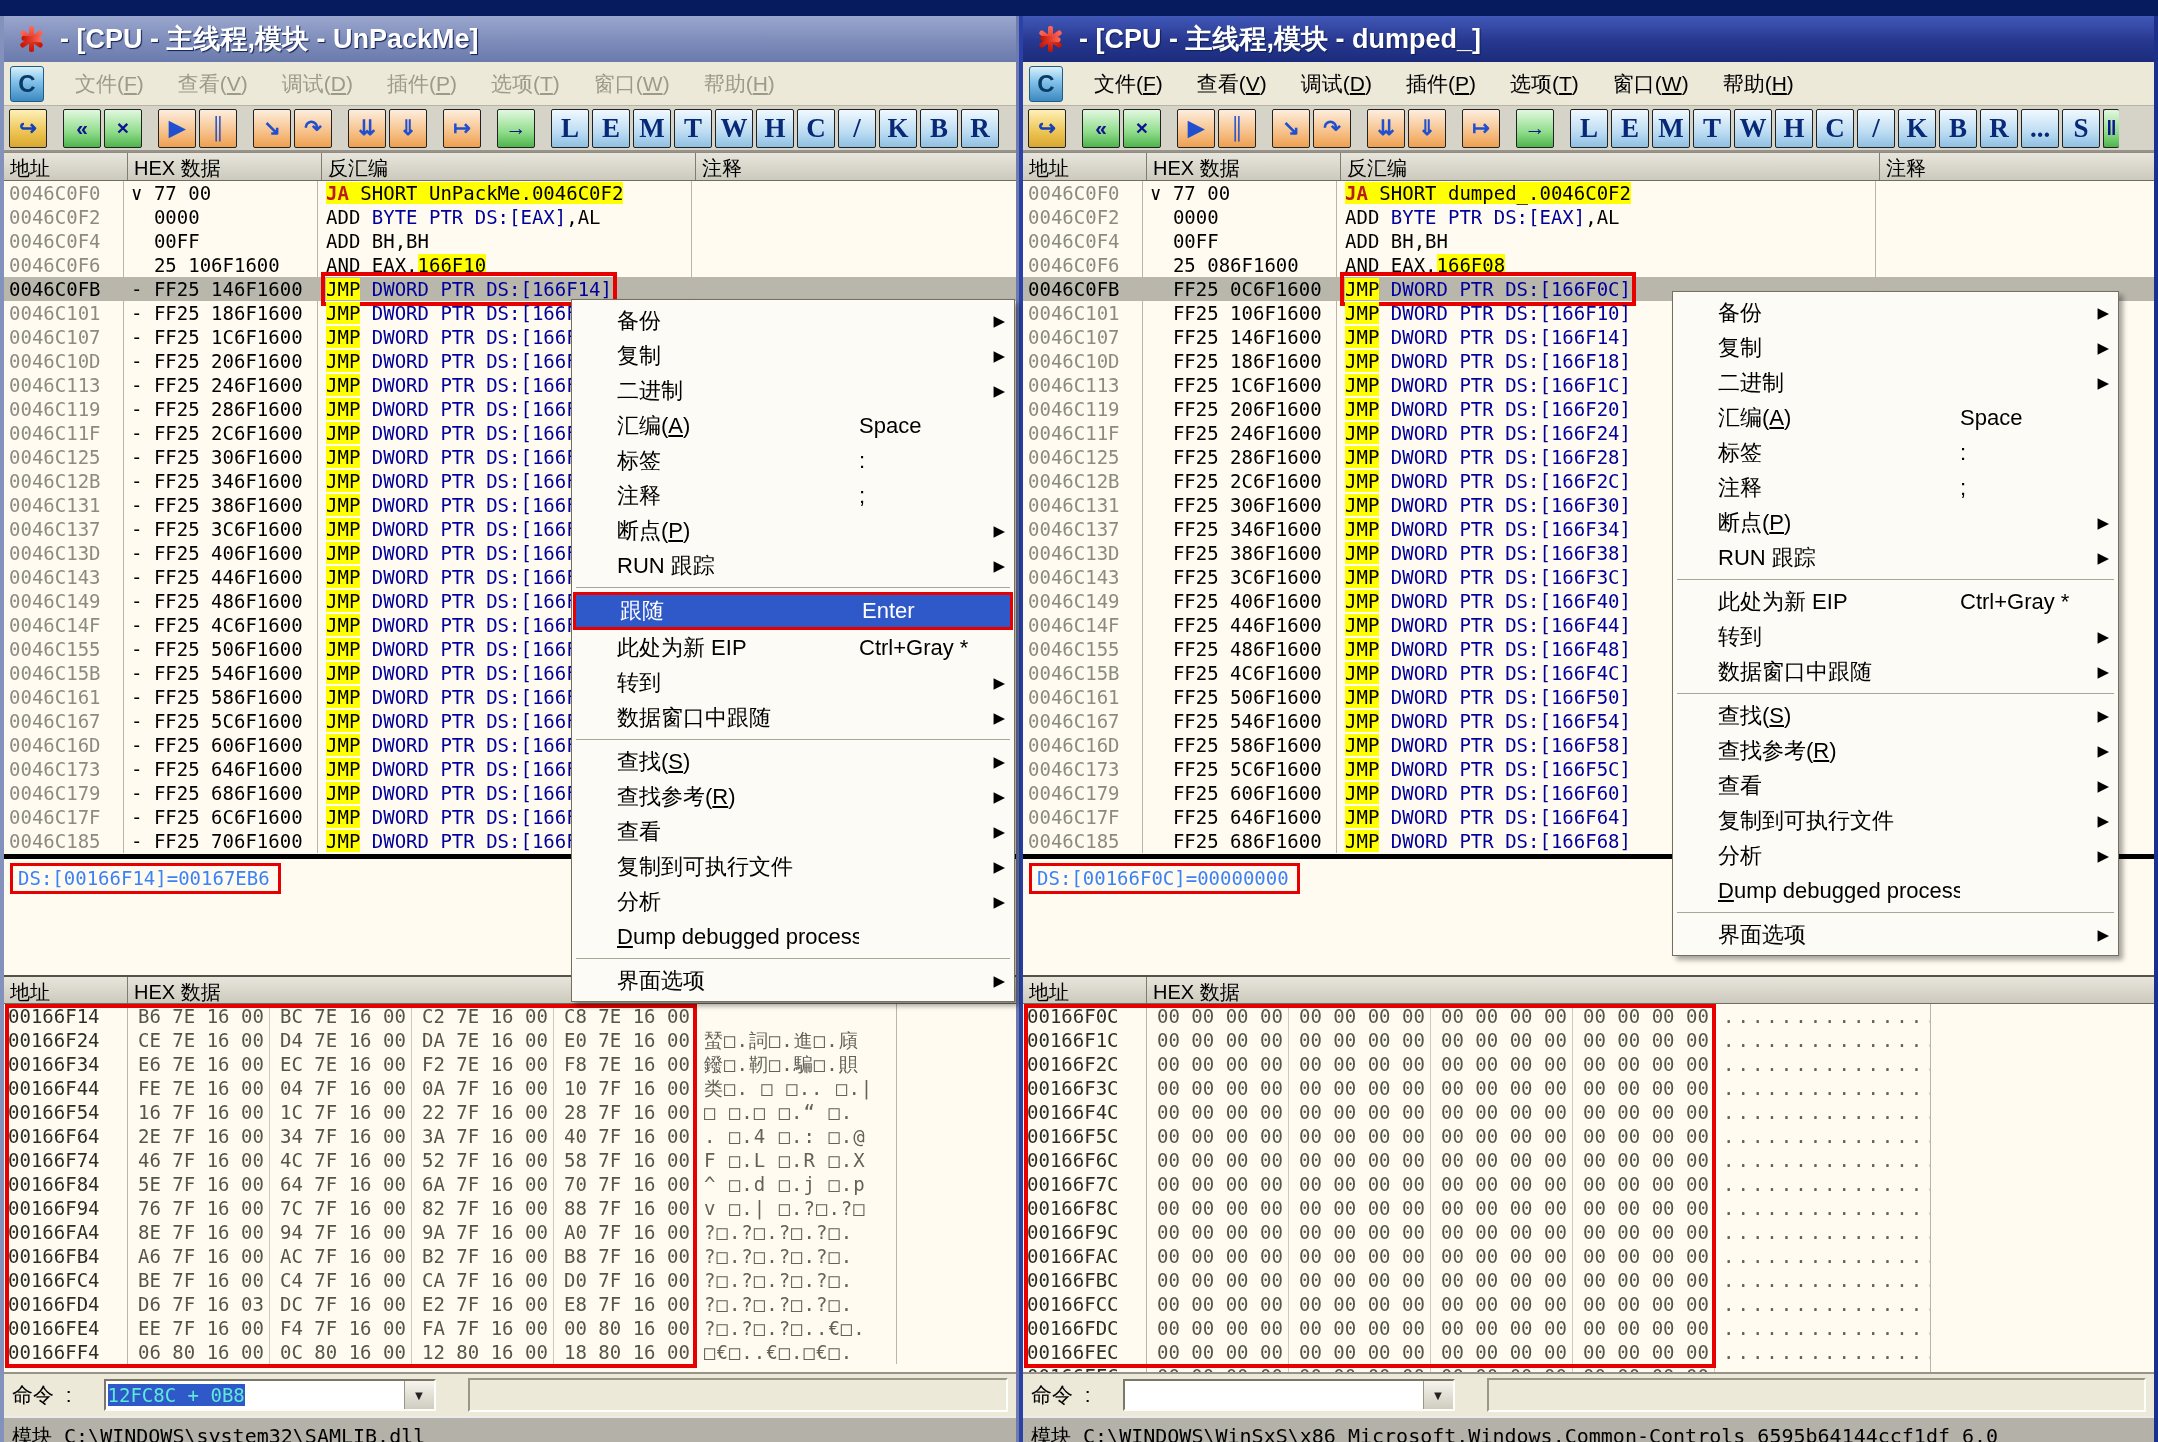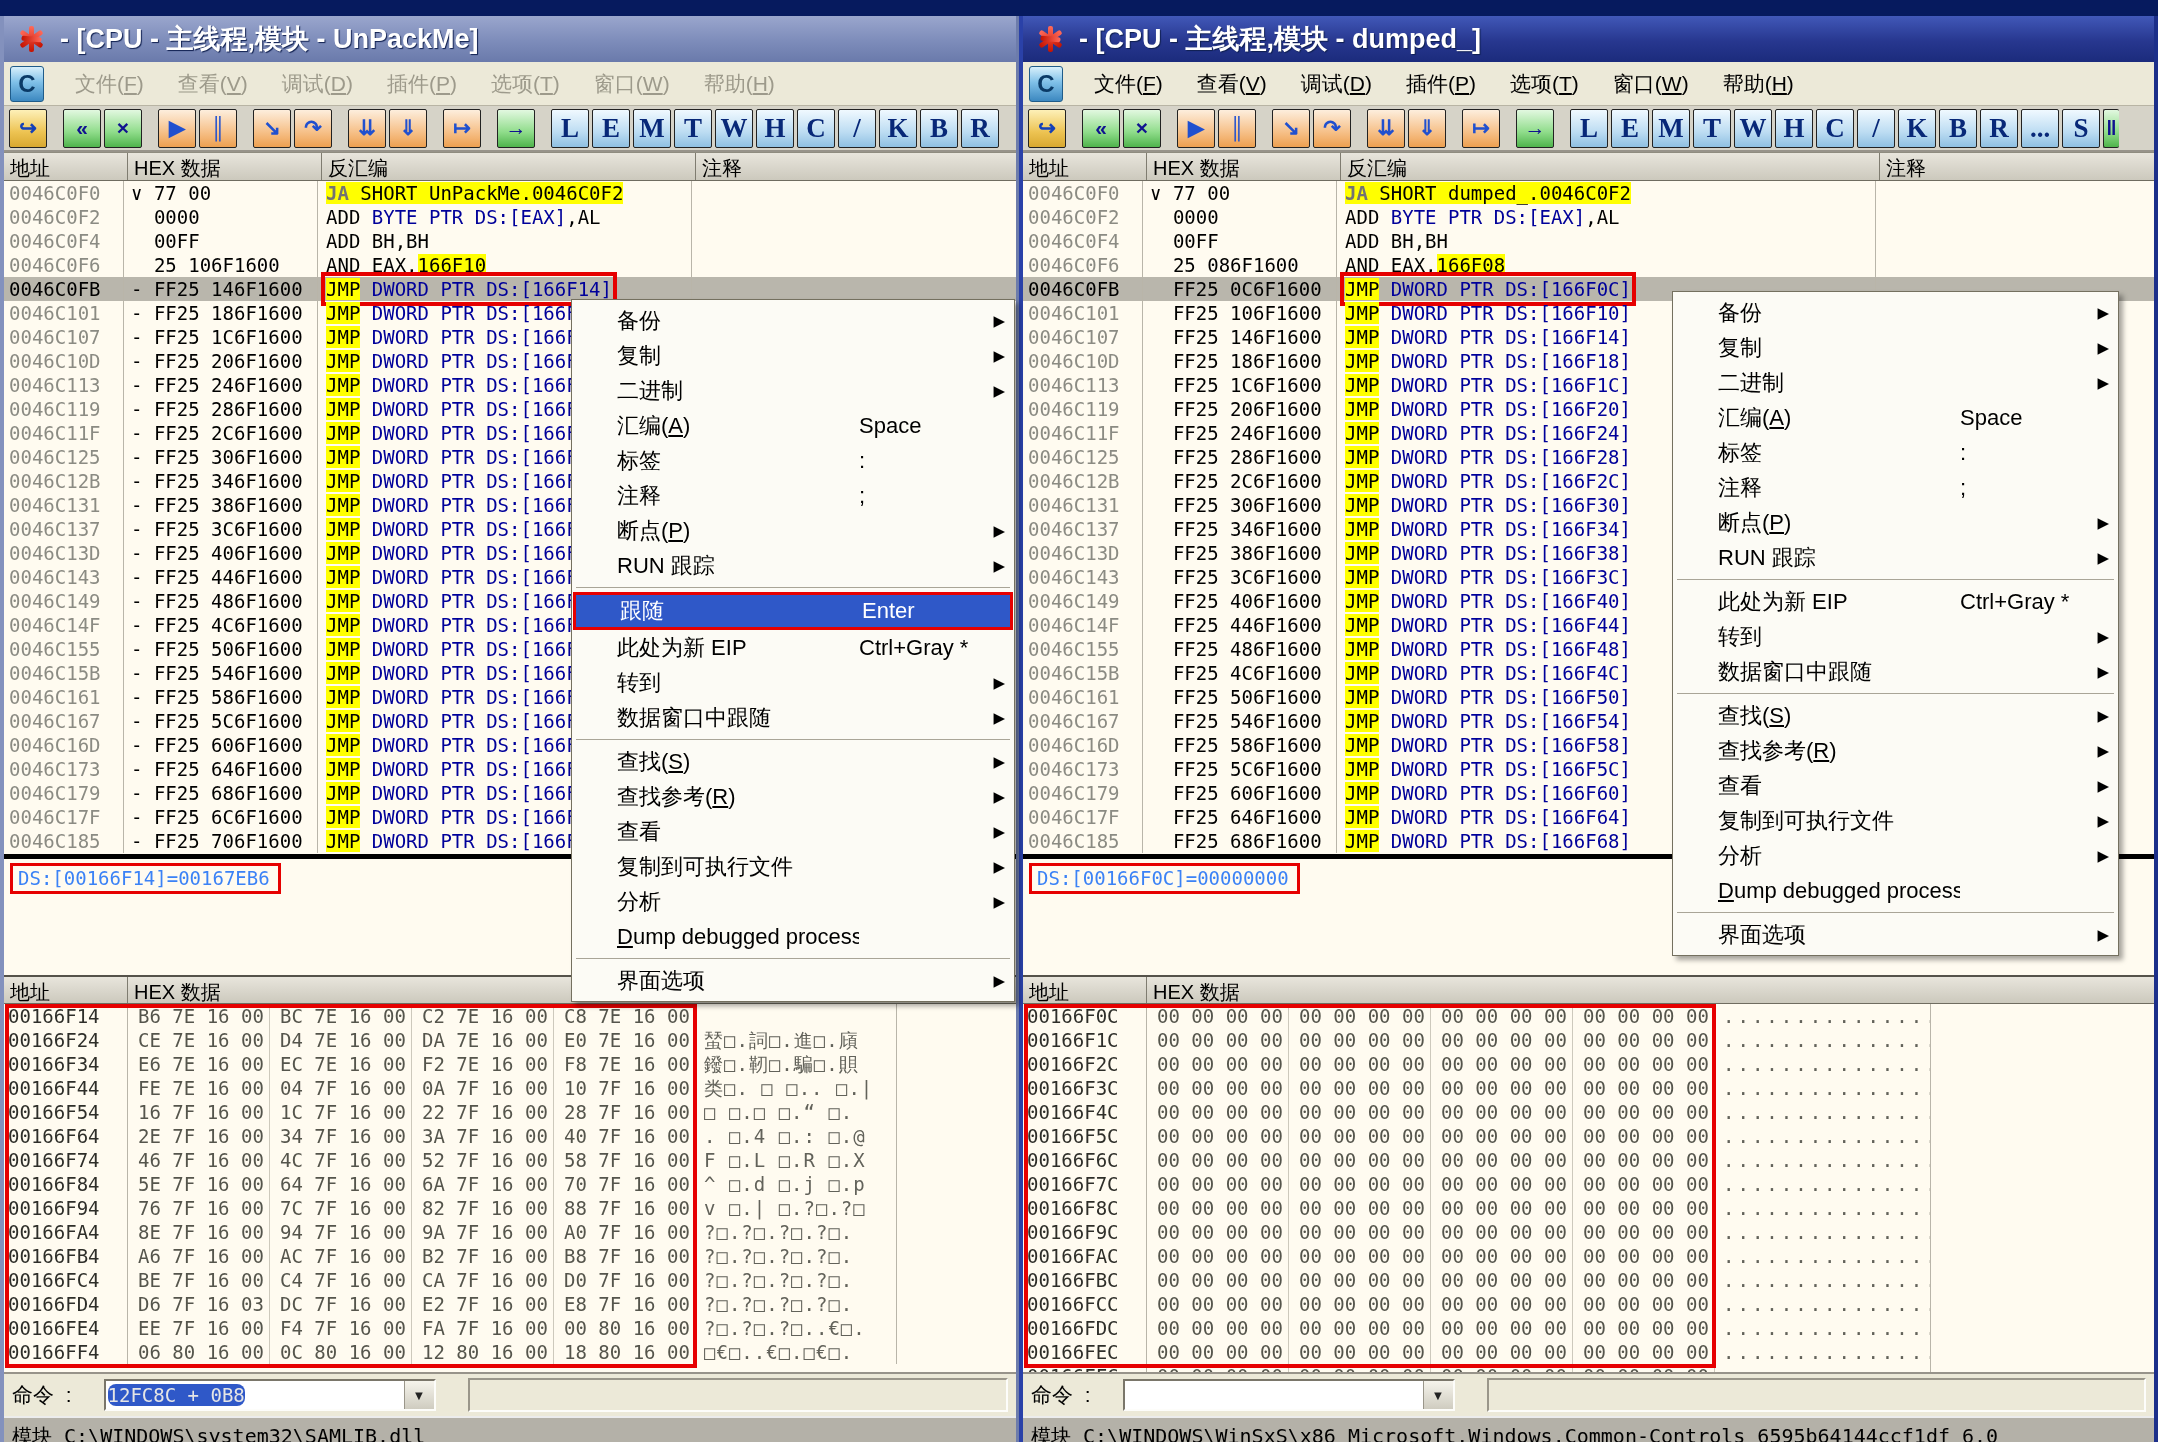--- a/index.html
+++ b/index.html
@@ -57,21 +57,21 @@
   .drow.sel { background:#b9b6ac; }
   .c-addr { width:120px; flex:none; padding-left:5px; color:#8b8b83; border-right:1px solid #b9b5a9; white-space:pre; }
   .drow.sel .c-addr { color:#000; }
   .c-hex  { width:194px; flex:none; padding-left:7px; color:#000; border-right:1px solid #b9b5a9; white-space:pre; }
   .c-asm  { flex:none; padding-left:8px; border-right:1px solid #b9b5a9; white-space:pre; }
   .win[data-win="left"]  .c-asm { width:374px; }
   .win[data-win="right"] .c-asm { width:539px; }
   .c-cmt { flex:1; }
   .asmwrap { display:inline-block; }
   .asmwrap.redbox { outline:4px solid #e60000; outline-offset:1px; }
-  .seg-ja  { color:#737373; background:#ffff00; font-weight:bold; }
+  .seg-ja  { color:#b91c1c; background:#ffff00; font-weight:bold; }
   .seg-hlb { color:#000;    background:#ffff00; }
   .seg-navy{ color:#00009a; }
   .seg-blk { color:#000; }
 
   .dsinfo { flex:1; background:#fffbf0; border-top:5px solid #000; padding:4px 6px; }
   .dsbox { display:inline-block; border:3px solid #e60000; padding:1px 8px 2px 5px;
            font-family:"DejaVu Sans Mono", monospace; font-size:19px; color:#3b82f6; background:#fffbf0; }
 
   
   .dump-head { border-top:2px solid #55524a; }
@@ -83,21 +83,21 @@
   .d-ascii{ flex:none; padding-left:8px; color:#62625a; border-right:1px solid #b9b5a9; white-space:pre; overflow:hidden; letter-spacing:1px; }
   .win[data-win="left"]  .d-ascii { width:201px; }
   .win[data-win="right"] .d-ascii { width:216px; letter-spacing:3px; }
   .dump-redbox { position:absolute; left:1px; top:0; width:692px; height:364px; border:4px solid #e60000; pointer-events:none; }
 
   
   .cmdbar { height:44px; flex:none; background:#ece9d8; border-top:2px solid #97938a; display:flex; align-items:center; padding:0 8px; gap:32px; }
   .cmdlabel { font-size:21px; color:#000; white-space:pre; }
   .combo { width:332px; height:32px; flex:none; background:#fff; border:2px solid; border-color:#7a766a #fdfdfa #fdfdfa #7a766a; display:flex; }
   .combo .val { flex:1; font-family:"DejaVu Sans Mono", monospace; font-size:19px; padding:3px 2px; overflow:hidden; white-space:pre; }
-  .combo .val span.selhl { background:#2f58c8; color:#e5e5e5;border-radius:8px; }
+  .combo .val span.selhl { background:#2f58c8; color:#5eead4; }
   .combo .drop { width:30px; flex:none; border-left:1px solid #9a968a; background:linear-gradient(180deg,#f6f4ec,#cfccc0);
                  display:flex; align-items:center; justify-content:center; font-size:13px; color:#222; }
   .cmdpanel { flex:1; height:34px; background:#ece9d8; border:2px solid; border-color:#9a968a #fdfdfa #fdfdfa #9a968a; }
   .modbar { height:38px; flex:none; background:#b4b1a8; border-top:2px solid #ececec; display:flex; align-items:center; padding-left:8px;
             font-family:"DejaVu Sans Mono", monospace; font-size:20px; color:#000; overflow:hidden; white-space:pre; }
 
   
   .ctxmenu { position:absolute; background:#fcfbf5; border:1px solid #74705f; box-shadow:4px 4px 5px rgba(0,0,0,0.35);
              padding:3px 1px; z-index:50; font-size:22px; color:#000; }
   #ctx-left  { left:571px; top:299px; width:444px; }

